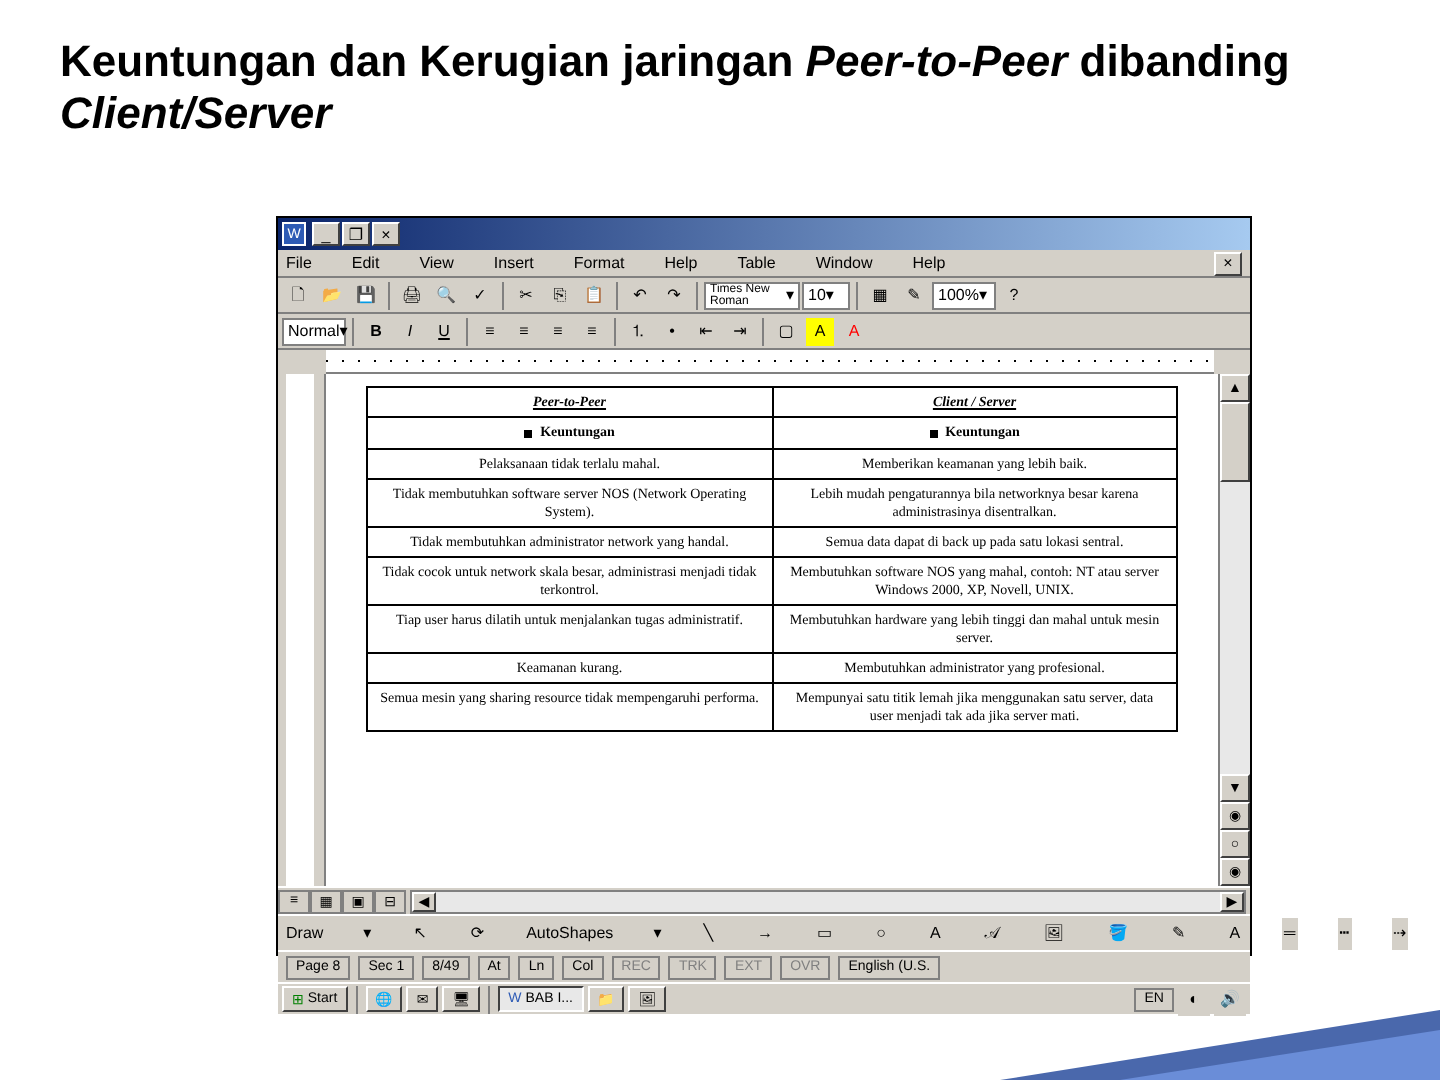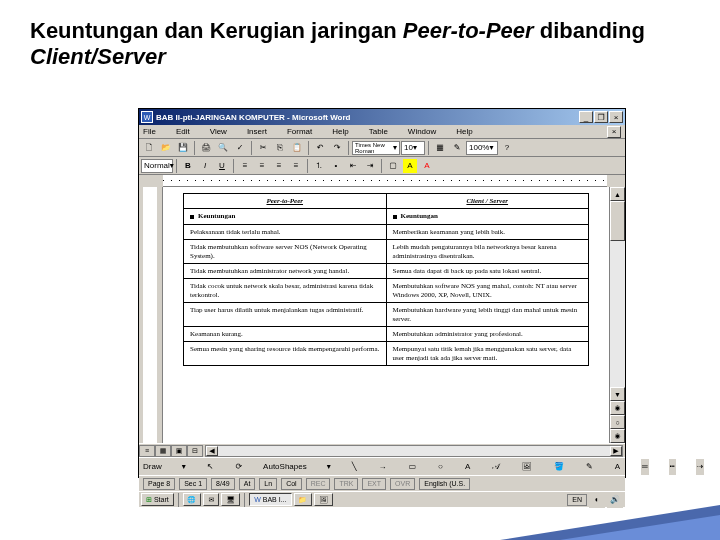--- a/index.html
+++ b/index.html
@@ -22,21 +22,21 @@
   .ruler::before { content:''; position:absolute; left:0; right:0; top:5px; height:1px; background:repeating-linear-gradient(to right,#000 0,#000 1px,transparent 1px,transparent 8px); }
   .doc-area { display:flex; height: 256px; }
   .left-gutter { width: 24px; background:#d4d0c8; border-right:1px solid #808080; position:relative; }
   .vruler { position:absolute; left:4px; top:0; bottom:0; width:14px; background:#fff; }
   .page { flex:1; background:#fff; overflow:hidden; padding: 6px 20px; }
   .right-scroll { width: 16px; background:#d4d0c8; border-left:1px solid #808080; display:flex; flex-direction:column; }
   .scroll-btn { height:14px; background:#d4d0c8; border:1px solid #fff; border-right-color:#404040; border-bottom-color:#404040; font-size:7px; display:flex;align-items:center;justify-content:center; }
   .scroll-track { flex:1; background:#e8e8e8; }
   .scroll-thumb { height: 40px; background:#d4d0c8; border:1px solid #fff; border-right-color:#404040; border-bottom-color:#404040; }
   .doc-table { width: 100%; border-collapse: collapse; font-size: 7px; font-family: "Times New Roman", serif; }
-  .doc-table td { border: 1px solid #000; padding: 3px 6px; vertical-align: top; line-height: 1.2; width:50%; }
+  .doc-table td { border: 1px solid #000; padding: 3px 6px; vertical-align: top; line-height: 1.2; width:50%;text-align:center; }
   .doc-table .header-cell { text-align: center; font-weight: bold; font-style: italic; text-decoration: underline; }
   .doc-table .section-cell { font-weight: bold; }
   .bullet { display:inline-block; width:4px; height:4px; background:#000; margin-right:4px; vertical-align:middle; }
   .view-bar { height: 14px; background:#d4d0c8; border-top:1px solid #fff; display:flex; align-items:center; }
   .view-btn { width:16px; height:12px; background:#d4d0c8; border:1px solid #808080; font-size:7px; display:flex;align-items:center;justify-content:center; }
   .hscroll { flex:1; height:12px; background:#e8e8e8; border:1px solid #808080; margin:0 2px; display:flex; }
   .hscroll .scroll-btn{ width:12px; height:10px; }
   .draw-bar { height: 18px; background:#d4d0c8; border-top:1px solid #fff; display:flex; align-items:center; gap:20px; padding:0 4px; font-size:8px; }
   .status-bar { height: 16px; background:#d4d0c8; border-top:1px solid #fff; display:flex; align-items:center; gap:4px; padding:0 4px; font-size:7px; }
   .status-cell { border:1px solid #808080; padding:0 4px; height:12px; display:flex; align-items:center; background:#d4d0c8; }
@@ -50,21 +50,20 @@
 </head>
 <body>
 
 <div class="slide-title">
   <span>Keuntungan dan Kerugian jaringan </span><span class="italic">Peer-to-Peer</span><span> dibanding </span><span class="italic">Client/Server</span>
 </div>
 
 <div class="word-window">
   <div class="title-bar">
     <span class="title-bar-icon">W</span>
-    <span class="title-bar-text">BAB II-pti-JARINGAN KOMPUTER - Microsoft Word</span>
     <div class="window-controls">
       <div class="window-btn">_</div>
       <div class="window-btn">❐</div>
       <div class="window-btn">×</div>
     </div>
   </div>
 
   <div class="menu-bar">
     <span class="menu-item">File</span>
     <span class="menu-item">Edit</span>
@@ -154,21 +153,21 @@
             </tr>
         <tr>
               <td>Tidak membutuhkan software server NOS (Network Operating System).</td>
               <td>Lebih mudah pengaturannya bila networknya besar karena administrasinya disentralkan.</td>
             </tr>
         <tr>
               <td>Tidak membutuhkan administrator network yang handal.</td>
               <td>Semua data dapat di back up pada satu lokasi sentral.</td>
             </tr>
         <tr>
-              <td>Tidak cocok untuk network skala besar, administrasi karena tidak terkontrol.</td>
+              <td>Tidak cocok untuk network skala besar, administrasi menjadi tidak terkontrol.</td>
               <td>Membutuhkan software NOS yang mahal, contoh: NT atau server Windows 2000, XP, Novell, UNIX.</td>
             </tr>
         <tr>
               <td>Tiap user harus dilatih untuk menjalankan tugas administratif.</td>
               <td>Membutuhkan hardware yang lebih tinggi dan mahal untuk mesin server.</td>
             </tr>
         <tr>
               <td>Keamanan kurang.</td>
               <td>Membutuhkan administrator yang profesional.</td>
             </tr>

